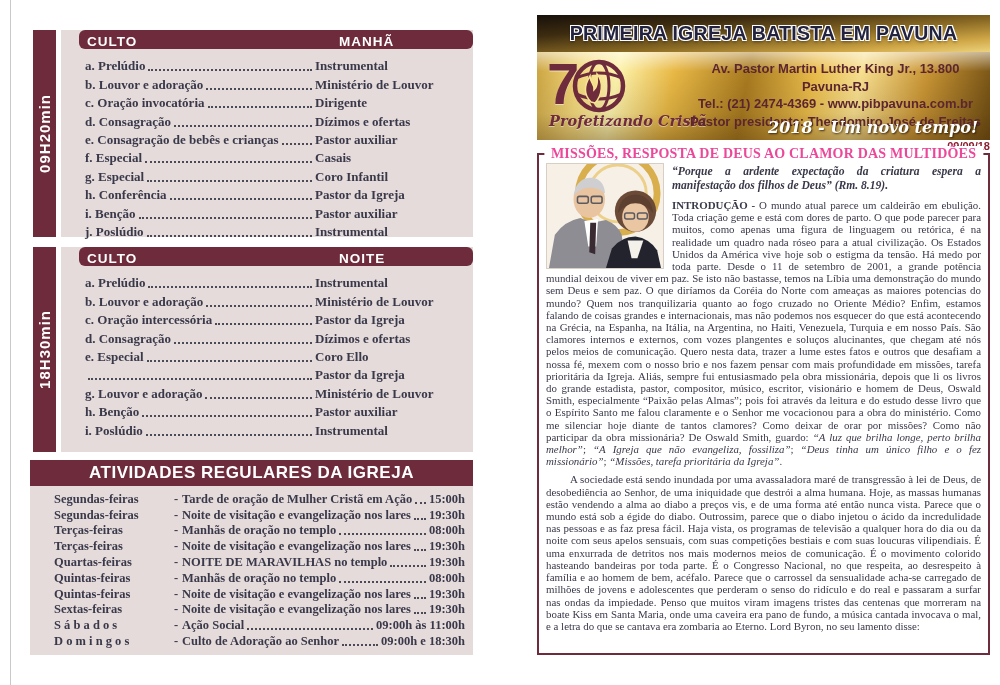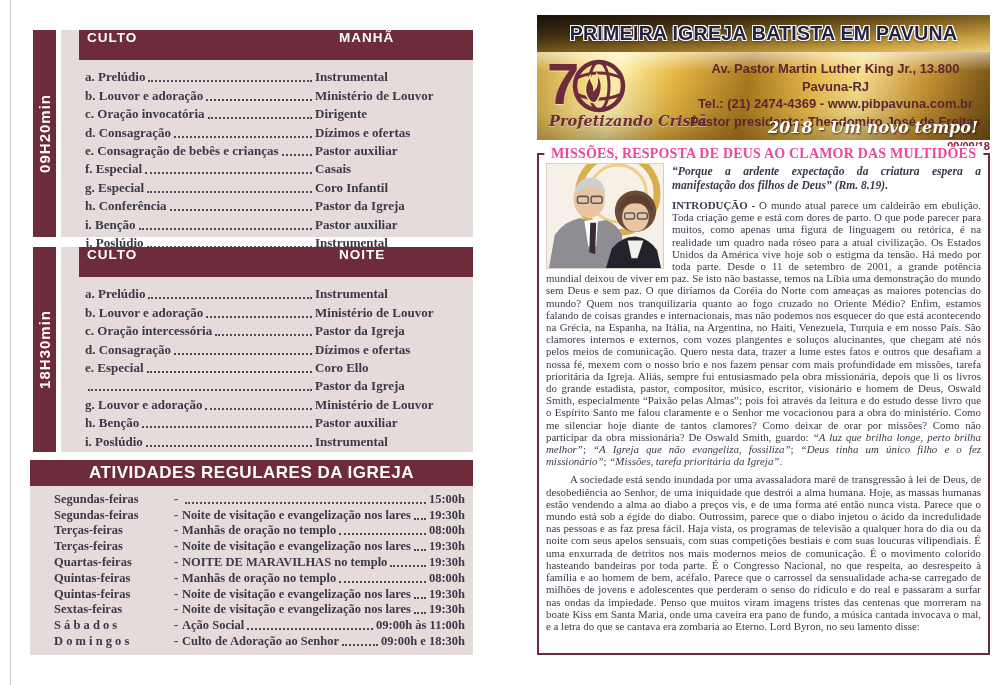--- a/index.html
+++ b/index.html
@@ -9,23 +9,23 @@
 
   
   .svc{position:absolute;display:flex;}
   .svc-morning{left:33px;top:30px;width:440px;height:207px;}
   .svc-night{left:33px;top:247px;width:440px;height:205px;}
   .svc-bar{width:23px;background:var(--maroon,#6e2b3c);display:flex;align-items:center;justify-content:center;}
   .svc-bar span{writing-mode:vertical-rl;transform:rotate(180deg);color:#fff;
       font-family:"Liberation Sans",sans-serif;font-weight:bold;font-size:15px;letter-spacing:1px;white-space:nowrap;}
   .svc-gap{width:5px;background:#fff;}
   .svc-panel{flex:1;background:var(--panel,#e6dbdb);}
-  .thead{margin-left:18px;height:30px;background:var(--maroon,#6e2b3c);color:#fff;
+  .thead{margin-left:18px;height:19px;background:var(--maroon,#6e2b3c);color:#fff;
       font-family:"Liberation Sans",sans-serif;font-weight:bold;font-size:13.5px;letter-spacing:1px;
-      display:flex;align-items:flex-start;position:relative;}
+      display:flex;align-items:flex-end;position:relative;border-radius:6px;}
   .thead .h-left{padding-left:8px;}
   .thead .h-right{position:absolute;left:66%;}
   .trows{padding:7px 6px 4px 24px;}
   .srow{display:flex;align-items:flex-end;height:18.4px;font-weight:bold;font-size:13px;}
   .srow .it{white-space:nowrap;}
   .srow .dots{flex:1;border-bottom:2px dotted #4a4a57;margin:0 3px 3px 3px;}
   .srow .val{width:152px;white-space:nowrap;}
 
   
   .acts{position:absolute;left:30px;top:460px;width:443px;height:195px;background:var(--panel,#e6dbdb);}
@@ -228,20 +228,21 @@
 
   <div class="acts">
     <div class="acts-head">
       <span>ATIVIDADES REGULARES DA IGREJA</span>
     </div>
     <div class="acts-rows">
 
         <div class="arow">
           <span class="day">Segundas-feiras</span>
           <span class="sep">-</span>
+          <span class="act">Tarde de oração de Mulher Cristã em Ação</span>
           <span class="dots"></span>
           <span class="time">15:00h</span>
         </div>
 
         <div class="arow">
           <span class="day">Segundas-feiras</span>
           <span class="sep">-</span>
           <span class="act">Noite de visitação e evangelização nos lares</span>
           <span class="dots"></span>
           <span class="time">19:30h</span>

